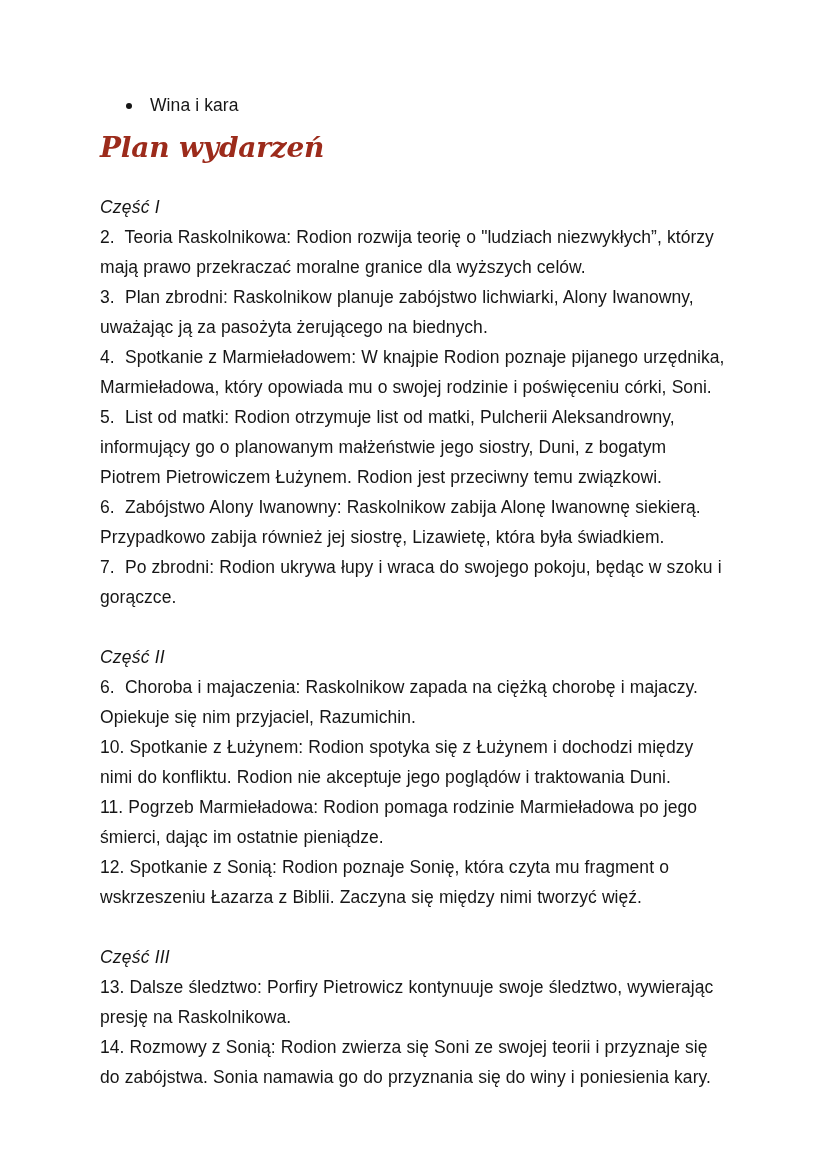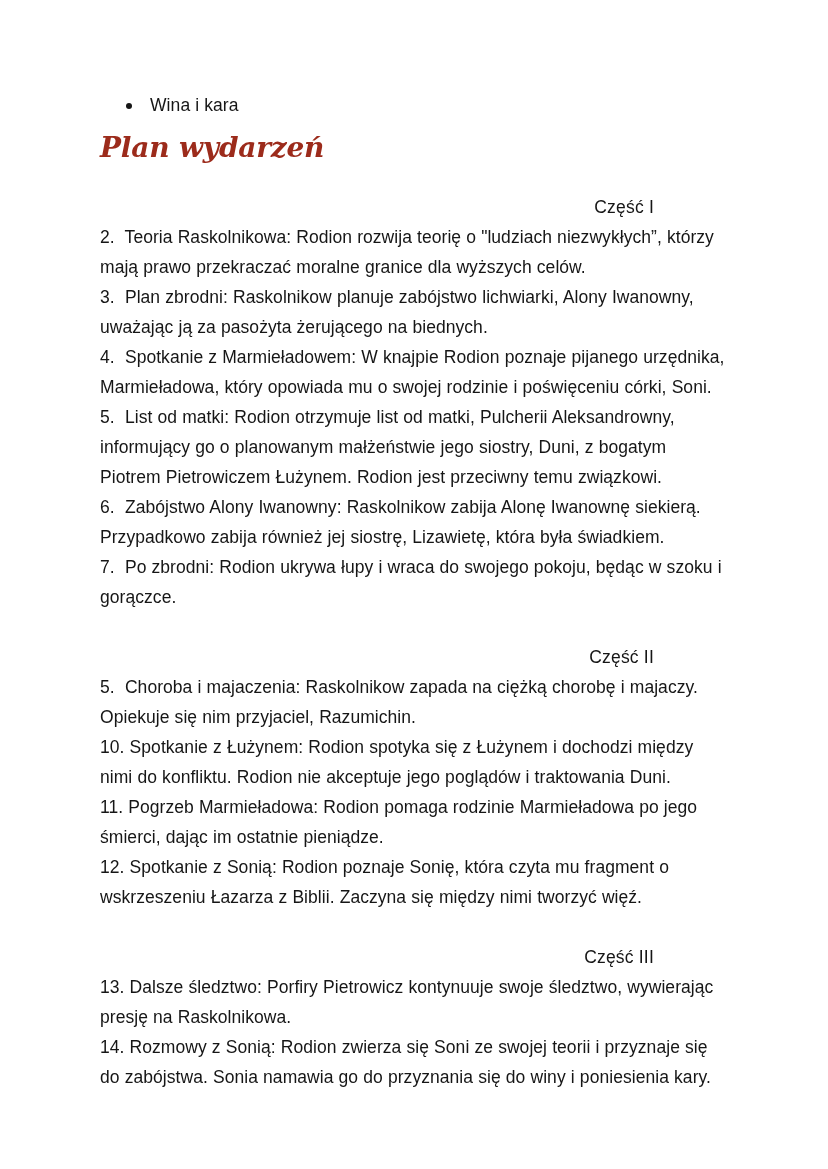--- a/index.html
+++ b/index.html
@@ -60,27 +60,28 @@
     line-height: 28px;
     color: #9c2b1b;
     letter-spacing: -0.2px;
   }
 
   
   .section {
     margin-top: 30px;
   }
   .section-title {
-    text-align: right;
+    text-align: left;
     font-size: 17.5px;
     line-height: 30px;
     color: #161616;
     margin: 0 0 0 0;
     padding-right: 74px;
     letter-spacing: 0.2px;
+    font-style: italic;
   }
 
   .entry-list {
     margin: 0;
     padding: 0;
     list-style: none;
   }
   .entry {
     font-size: 17.5px;
     line-height: 30px;
@@ -115,21 +116,21 @@
       <li class="entry">4.  Spotkanie z Marmieładowem: W knajpie Rodion poznaje pijanego urzędnika, Marmieładowa, który opowiada mu o swojej rodzinie i poświęceniu córki, Soni.</li>
       <li class="entry">5.  List od matki: Rodion otrzymuje list od matki, Pulcherii Aleksandrowny, informujący go o planowanym małżeństwie jego siostry, Duni, z bogatym Piotrem Pietrowiczem Łużynem. Rodion jest przeciwny temu związkowi.</li>
       <li class="entry">6.  Zabójstwo Alony Iwanowny: Raskolnikow zabija Alonę Iwanownę siekierą. Przypadkowo zabija również jej siostrę, Lizawietę, która była świadkiem.</li>
       <li class="entry">7.  Po zbrodni: Rodion ukrywa łupy i wraca do swojego pokoju, będąc w szoku i gorączce.</li>
     </ul>
   </div>
 
   <div class="section">
     <div class="section-title">Część II</div>
     <ul class="entry-list">
-      <li class="entry">5.  Choroba i majaczenia: Raskolnikow zapada na ciężką chorobę i majaczy. Opiekuje się nim przyjaciel, Razumichin.</li>
+      <li class="entry">6.  Choroba i majaczenia: Raskolnikow zapada na ciężką chorobę i majaczy. Opiekuje się nim przyjaciel, Razumichin.</li>
       <li class="entry">10. Spotkanie z Łużynem: Rodion spotyka się z Łużynem i dochodzi między nimi do konfliktu. Rodion nie akceptuje jego poglądów i traktowania Duni.</li>
       <li class="entry">11. Pogrzeb Marmieładowa: Rodion pomaga rodzinie Marmieładowa po jego śmierci, dając im ostatnie pieniądze.</li>
       <li class="entry">12. Spotkanie z Sonią: Rodion poznaje Sonię, która czyta mu fragment o wskrzeszeniu Łazarza z Biblii. Zaczyna się między nimi tworzyć więź.</li>
     </ul>
   </div>
 
   <div class="section">
     <div class="section-title">Część III</div>
     <ul class="entry-list">
       <li class="entry">13. Dalsze śledztwo: Porfiry Pietrowicz kontynuuje swoje śledztwo, wywierając presję na Raskolnikowa.</li>

